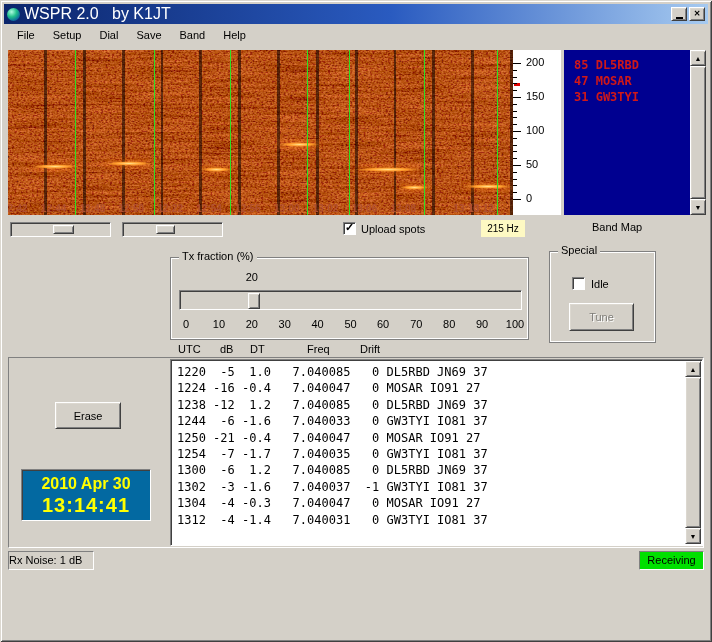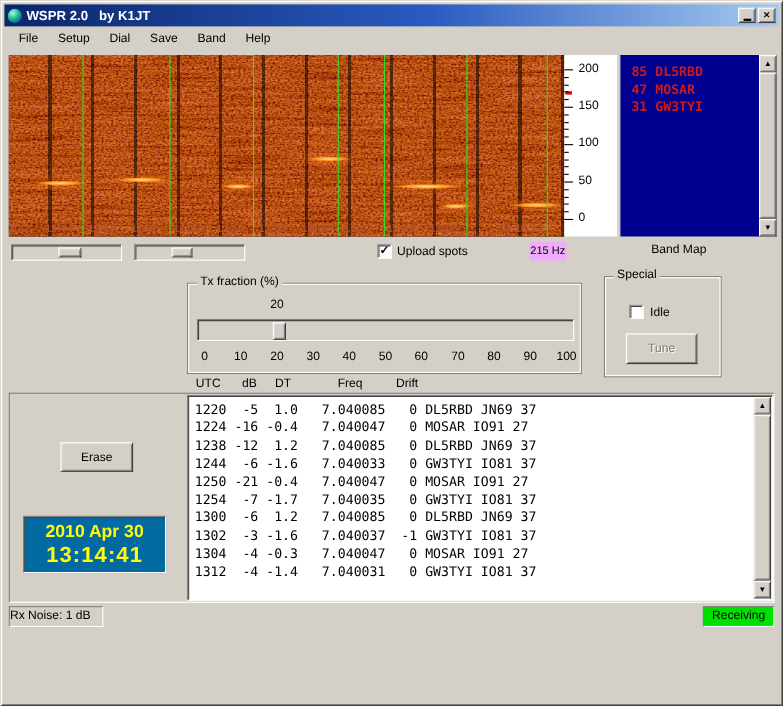--- a/index.html
+++ b/index.html
@@ -24,21 +24,21 @@
   }
   
   .titlebar{
     position:absolute;left:4px;top:4px;width:704px;height:20px;box-sizing:border-box;
     background:linear-gradient(90deg,#0b256b 0%,#2a5bc0 55%,#a6caf0 100%);
     display:flex;align-items:center;padding:0 3px;gap:4px;
   }
   .app-icon{width:13px;height:13px;border-radius:50%;
     background:radial-gradient(circle at 35% 30%,#aefbe0,#21c08a 40%,#0b57a0 80%,#063a68);
     flex:0 0 auto;}
-  .title-text{color:#fff;font-weight:bold;font-size:12px;white-space:pre;text-align:right;}
+  .title-text{color:#fff;font-weight:normal;font-size:16px;white-space:pre;text-align:right;}
   .tb-buttons{margin-left:auto;display:flex;gap:2px;}
   .tb-btn{width:16px;height:14px;display:flex;align-items:center;justify-content:center;
     font-size:8px;font-weight:bold;line-height:1;box-sizing:border-box;}
   .min-bar{display:block;width:7px;height:2px;background:#000;margin-top:7px;}
   
   .menubar{position:absolute;left:4px;top:25px;width:704px;height:20px;display:flex;align-items:center;padding-left:4px;box-sizing:border-box;}
   .menu-item{padding:3px 9px;}
   
   .waterfall{position:absolute;left:8px;top:50px;width:505px;height:165px;background:#2d0300;overflow:hidden;}
   .waterfall svg{position:absolute;inset:0;}
@@ -72,21 +72,21 @@
   .meter-1{left:10px;}
   .meter-2{left:122px;}
   .meter-thumb{position:absolute;top:2px;bottom:2px;}
   .mt-1{left:42%;width:20%;}
   .mt-2{left:33%;width:18%;}
   
   .checkbox{position:absolute;width:13px;height:13px;background:#fff;box-sizing:border-box;}
   .checkmark{position:absolute;top:-2px;left:1px;font-size:11px;font-weight:bold;color:#000;}
   .cb-upload{left:343px;top:222px;}
   .lbl-upload{position:absolute;left:361px;top:223px;}
-  .badge{position:absolute;left:481px;top:220px;width:34px;height:17px;background:#f0abfc;
+  .badge{position:absolute;left:481px;top:220px;width:44px;height:17px;background:#fef9c3;
     color:#000;font-size:10px;display:flex;align-items:center;justify-content:center;}
   .lbl-bandmap{position:absolute;left:592px;top:221px;}
   
   .groupbox{position:absolute;border:1px solid #808080;box-sizing:border-box;}
   .groupbox::before{content:"";position:absolute;inset:0;border:1px solid #fff;pointer-events:none;}
   .legend{position:absolute;top:-8px;left:8px;background:#d4d0c8;padding:0 3px;z-index:2;white-space:pre;}
   .gb-freq{left:18px;top:257px;width:141px;height:83px;}
   .gb-tx{left:170px;top:257px;width:359px;height:83px;}
   .gb-special{left:549px;top:251px;width:107px;height:92px;}
   .lbl-dial{position:absolute;left:8px;top:24px;}

